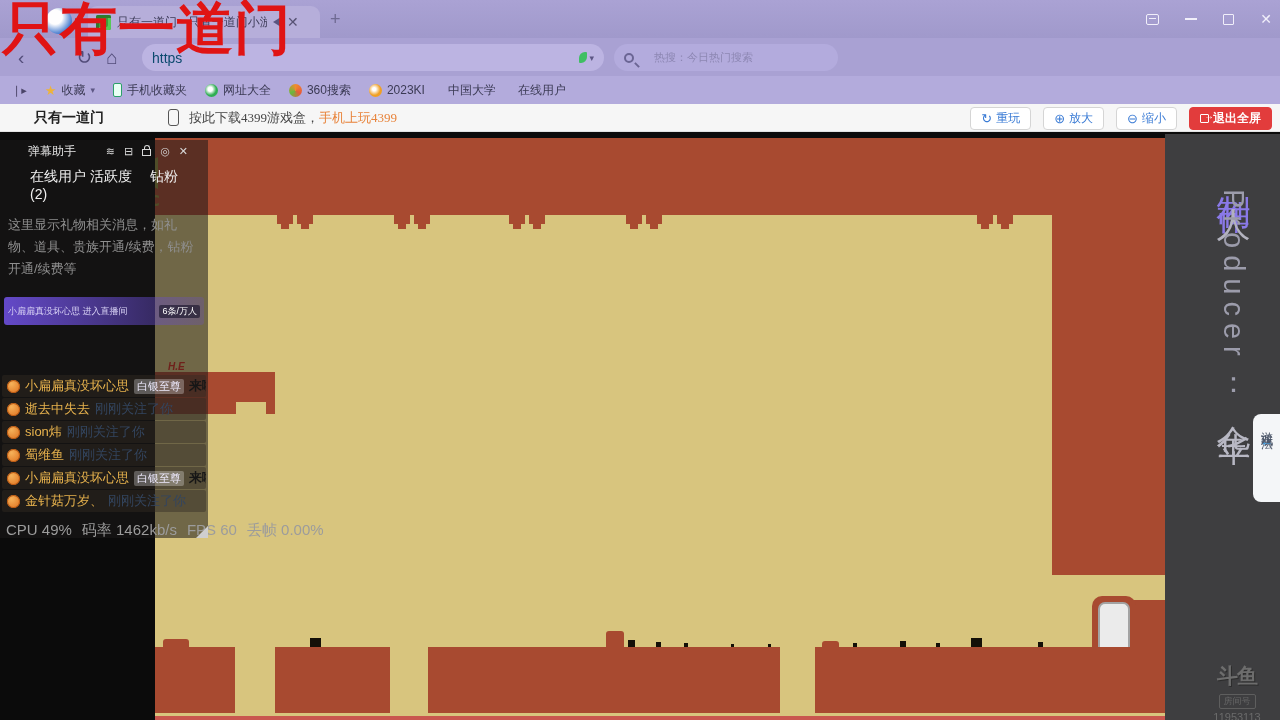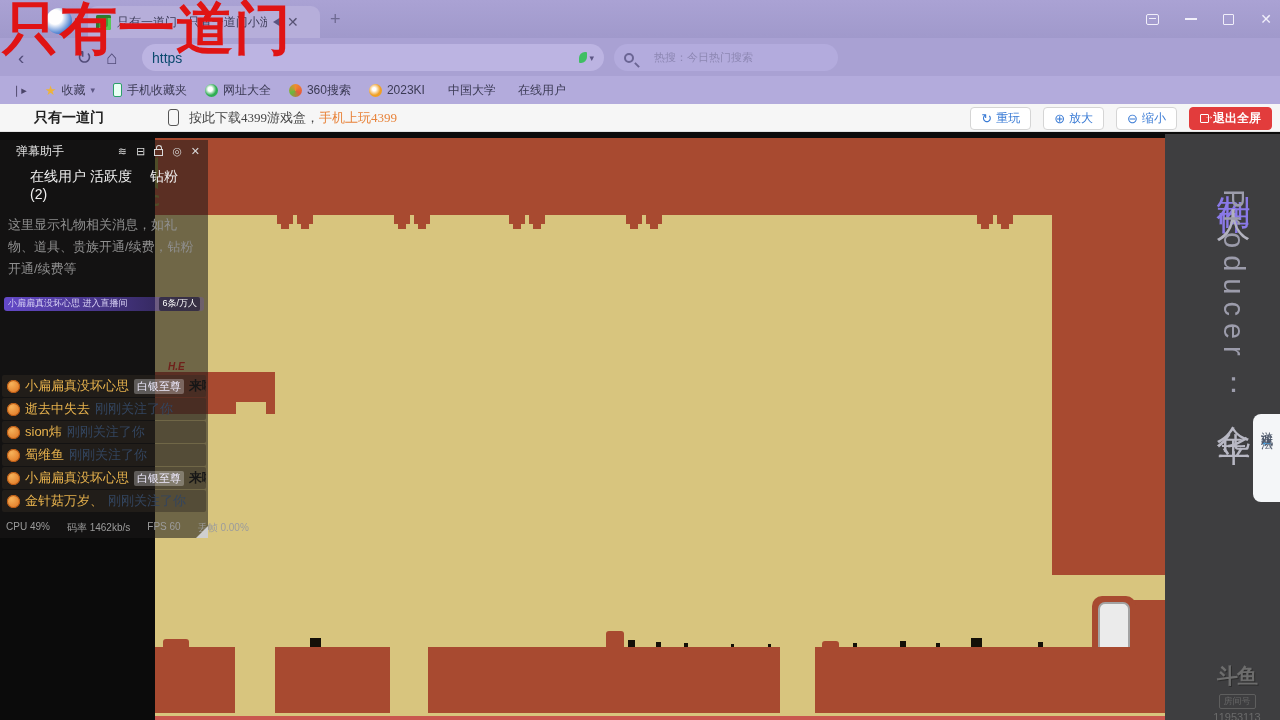--- a/index.html
+++ b/index.html
@@ -104,56 +104,56 @@
   .esc-tri { position:absolute; left:-27px; top:19px; width:0; height:0; border-top:16px solid transparent;
     border-bottom:16px solid transparent; border-right:30px solid #8f8c3a; z-index:11; }
   .esc-label { position:absolute; left:-33px; top:50px; color:#8f8c3a; font-weight:bold; font-size:19px;
     letter-spacing:2px; z-index:11; font-family:"DejaVu Sans Mono",monospace; }
   .he { position:absolute; left:13px; top:223px; color:#d42a1e; font-size:10px; font-weight:bold;
     font-style:italic; z-index:11; }
 
   
   .panel { position:absolute; left:0; top:140px; width:208px; height:398px;
     background:rgba(28,26,26,0.55); z-index:30; color:#ddd; }
-  .p-head { display:flex; align-items:center; height:22px; padding:0 8px; }
+  .p-head { display:flex; align-items:center; height:22px; padding:0 20px; }
   .p-title { font-size:12px; color:#e3e3e3; margin-left:8px; }
   .p-icos { margin-left:auto; display:flex; align-items:center; gap:9px; color:#d9d9d9; font-size:11px; }
   .ico-lock { width:9px; height:7px; border:1.2px solid #d9d9d9; position:relative; margin-top:3px; }
   .ico-lock:before { content:""; position:absolute; left:1px; top:-5px; width:4px; height:4px;
     border:1.2px solid #d9d9d9; border-bottom:none; border-radius:3px 3px 0 0; }
   .p-stats { display:flex; height:18px; margin-top:8px; padding:0 14px; gap:0; font-size:10px; color:#b9b9b9; }
   .p-stats b { font-weight:normal; color:#d9d9d9; margin-left:4px; }
   .p-stats .st { flex:1; }
   .p-tabs { display:flex; padding:0 30px; margin-top:6px; font-size:14px; color:#f0f0f0; }
   .p-tabs .tb { flex:1; }
   .gift-hint { margin:12px 8px 0 8px; font-size:13px; color:#8f8f8f; line-height:22px; width:188px; }
-  .enter-bar { position:absolute; left:4px; top:157px; width:200px; height:14px; border-radius:3px;
+  .enter-bar { position:absolute; left:4px; top:157px; width:200px; height:28px; border-radius:3px;
     background:linear-gradient(90deg, rgba(104,76,210,0.95), rgba(104,76,210,0.25)); display:flex;
-    font-size:9px; color:#d8d2f5; padding:0 4px; }
+    align-items:center; font-size:9px; color:#d8d2f5; padding:0 4px; }
   .enter-bar .rate { margin-left:auto; background:rgba(20,16,40,0.6); border-radius:2px; padding:0 3px;
     color:#fff; font-size:9px; }
   .chat { position:absolute; left:4px; top:174px; width:198px; border-radius:6px;
     background:rgba(96,74,160,0.62); padding:5px 6px; font-size:14px; line-height:21px; color:#fff; }
   .badge { display:inline-block; font-size:8px; line-height:12px; border-radius:6px; padding:0 4px;
     vertical-align:2px; margin-right:3px; }
   .b-tier { background:#d8d8e2; color:#5a5a70; border:1px solid #fff; }
   .b-lvl { background:#3a3a50; color:#cfcfe6; }
   .b-fan { background:#8a6ae0; color:#fff; }
   .b-vip { background:#49b86a; color:#fff; }
   .chat .user { color:#c3b0ef; }
   .notices { position:absolute; left:0px; top:234px; width:208px; }
   .notice { margin:1px 2px; background:rgba(52,44,36,0.45); border-radius:2px; padding:2px 5px;
     font-size:13px; display:flex; align-items:center; gap:5px; white-space:nowrap; overflow:hidden; }
   .gift-ico { width:13px; height:13px; border-radius:50%; flex:none;
     background:radial-gradient(circle at 35% 30%, #f6b25a, #dd6e1c); box-shadow:inset 0 0 0 1px #b95812; }
   .n-user { color:#e7b24d; }
   .n-badge { background:rgba(255,255,255,0.28); color:#ece8fb; font-size:11px; border-radius:2px; padding:0 3px; }
   .n-come { color:#161616; font-weight:bold; }
   .n-follow { color:#33455f; }
-  .p-status { position:absolute; left:6px; top:381px; width:200px; display:flex; gap:17px; font-size:10px;
+  .p-status { position:absolute; left:6px; top:381px; width:200px; display:flex; gap:10px; font-size:15px;
     color:#9c9c9c; white-space:nowrap; }
   .fold { position:absolute; right:0; bottom:0; width:0; height:0;
     border-bottom:12px solid #cfcfcf; border-left:12px solid transparent; }
 
   
   .rightpanel { position:absolute; left:1165px; top:134px; width:115px; height:586px; background:#3e3e40; }
   .producer { position:absolute; left:46px; top:34px; writing-mode:vertical-rl; text-orientation:mixed;
     font-size:34px; letter-spacing:7px; color:#b2b2be; }
   .producer .cn1 { color:#8a79e8; text-orientation:upright; }
   .producer .cn2 { text-orientation:upright; }

